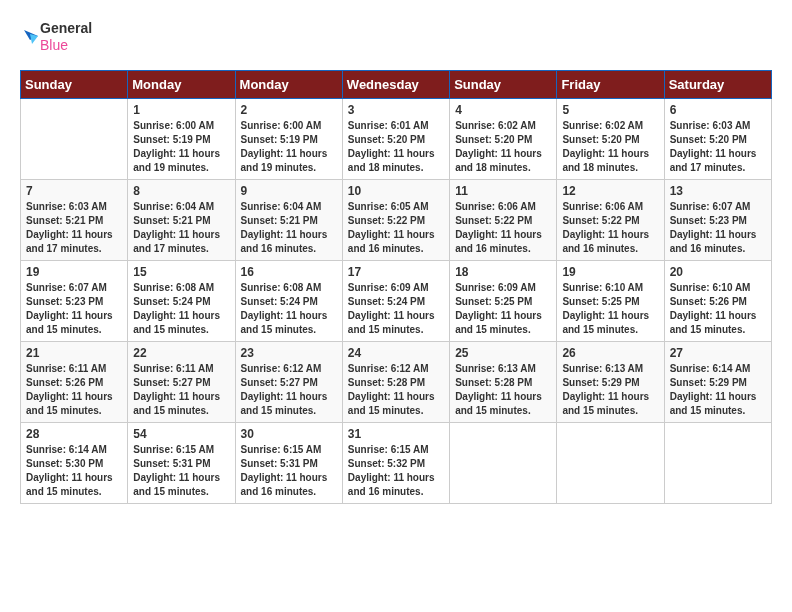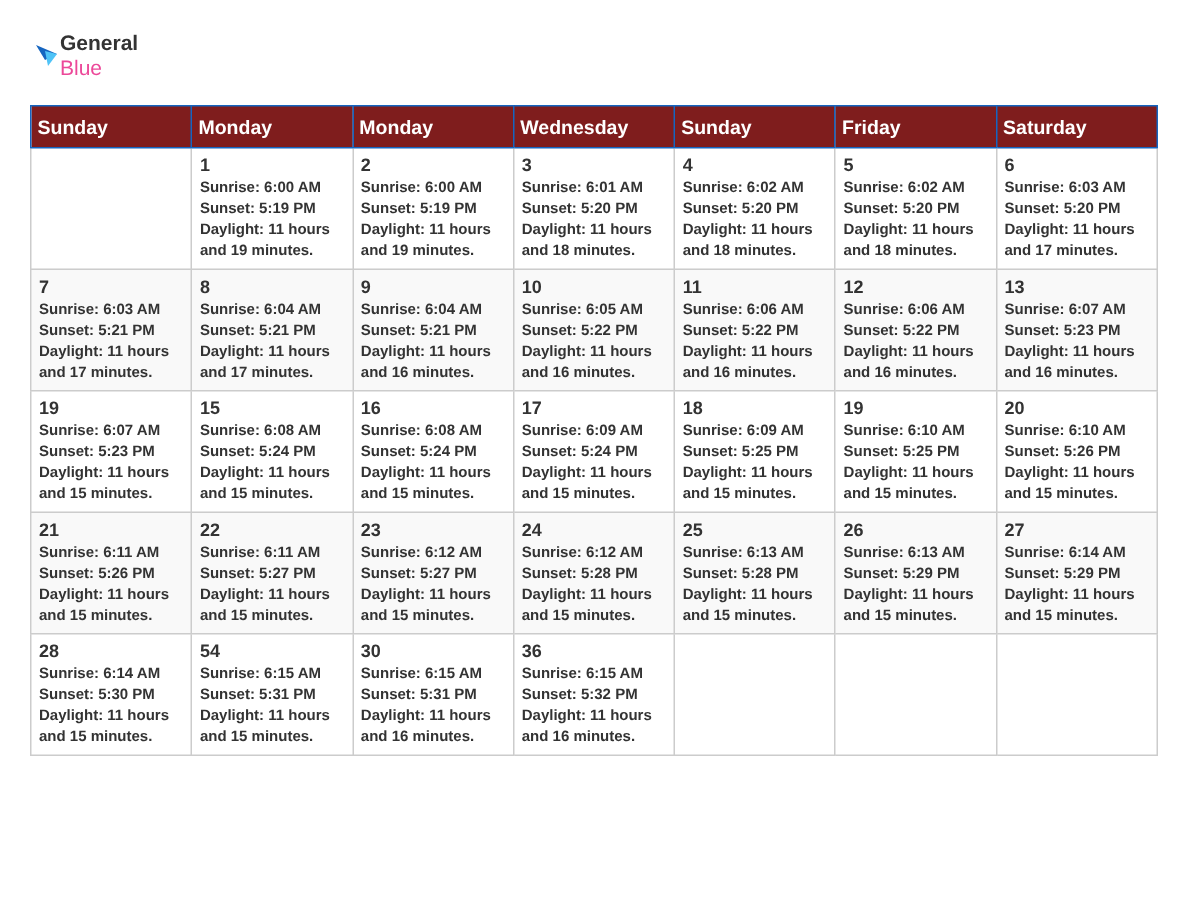--- a/index.html
+++ b/index.html
@@ -238,21 +238,21 @@
         </td>
         <td>
           <span class="day-num">54</span>
           <div class="day-info">Sunrise: 6:15 AM<br>Sunset: 5:31 PM<br>Daylight: 11 hours<br>and 15 minutes.</div>
         </td>
         <td>
           <span class="day-num">30</span>
           <div class="day-info">Sunrise: 6:15 AM<br>Sunset: 5:31 PM<br>Daylight: 11 hours<br>and 16 minutes.</div>
         </td>
         <td>
-          <span class="day-num">36</span>
+          <span class="day-num">31</span>
           <div class="day-info">Sunrise: 6:15 AM<br>Sunset: 5:32 PM<br>Daylight: 11 hours<br>and 16 minutes.</div>
         </td>
         <td class="empty"></td>
         <td class="empty"></td>
         <td class="empty"></td>
       </tr>
     </tbody>
 </table>
 
 </body></html>

